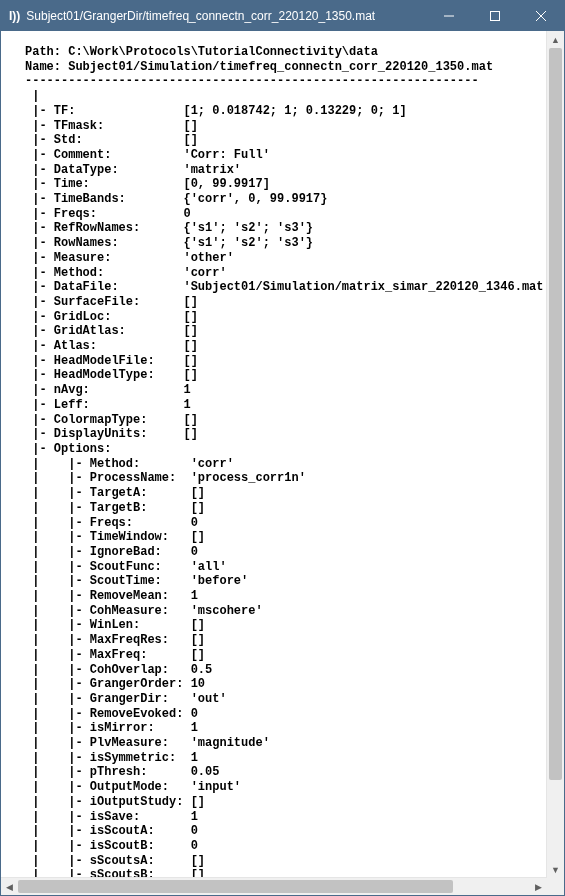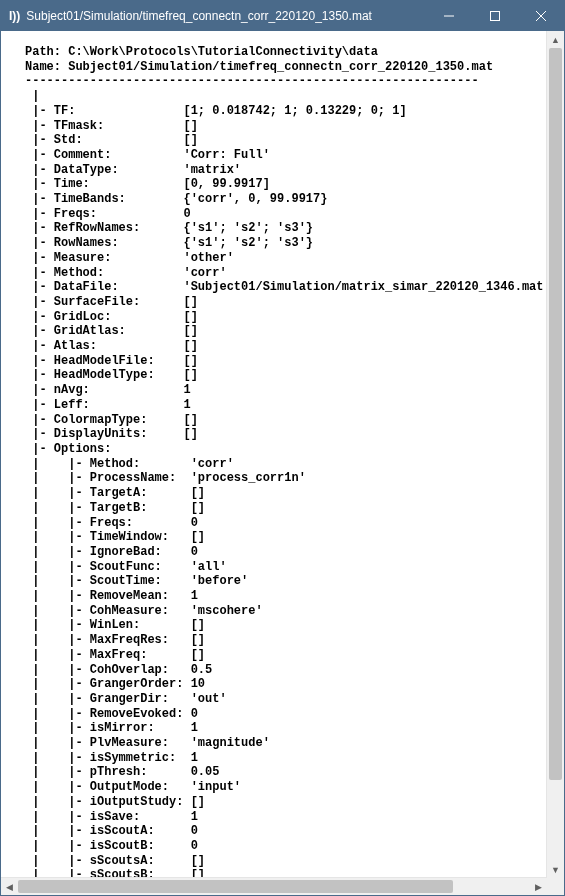--- a/index.html
+++ b/index.html
@@ -137,21 +137,21 @@
     background:#f0f0f0;
   }
 </style>
 </head>
 <body>
 
 <div class="window">
 
   <div class="titlebar">
     <span class="icon">I))</span>
-    <span class="title">Subject01/Simulation/timefreq_connectn_corr_220120_1350.mat</span>
+    <span class="title">Subject01/GrangerDir/timefreq_connectn_corr_220120_1350.mat</span>
     <div class="winbtns">
       <div class="winbtn">
         <svg width="10" height="10" viewBox="0 0 10 10">
             <line x1="0" y1="5" x2="10" y2="5" stroke="#fff" stroke-width="1"></line>
           </svg>
       </div>
       <div class="winbtn">
         <svg width="10" height="10" viewBox="0 0 10 10">
             <rect x="0.5" y="0.5" width="9" height="9" fill="none" stroke="#fff" stroke-width="1"></rect>
           </svg>

